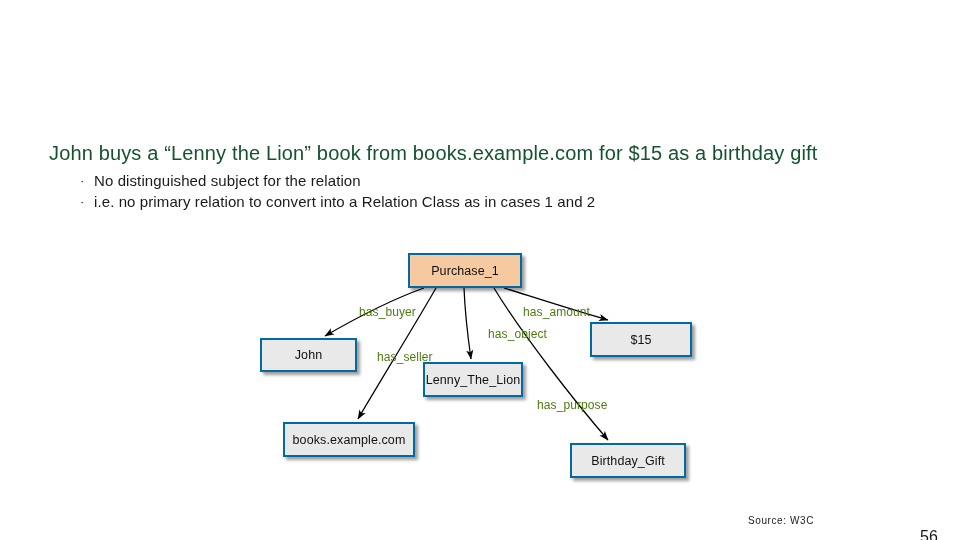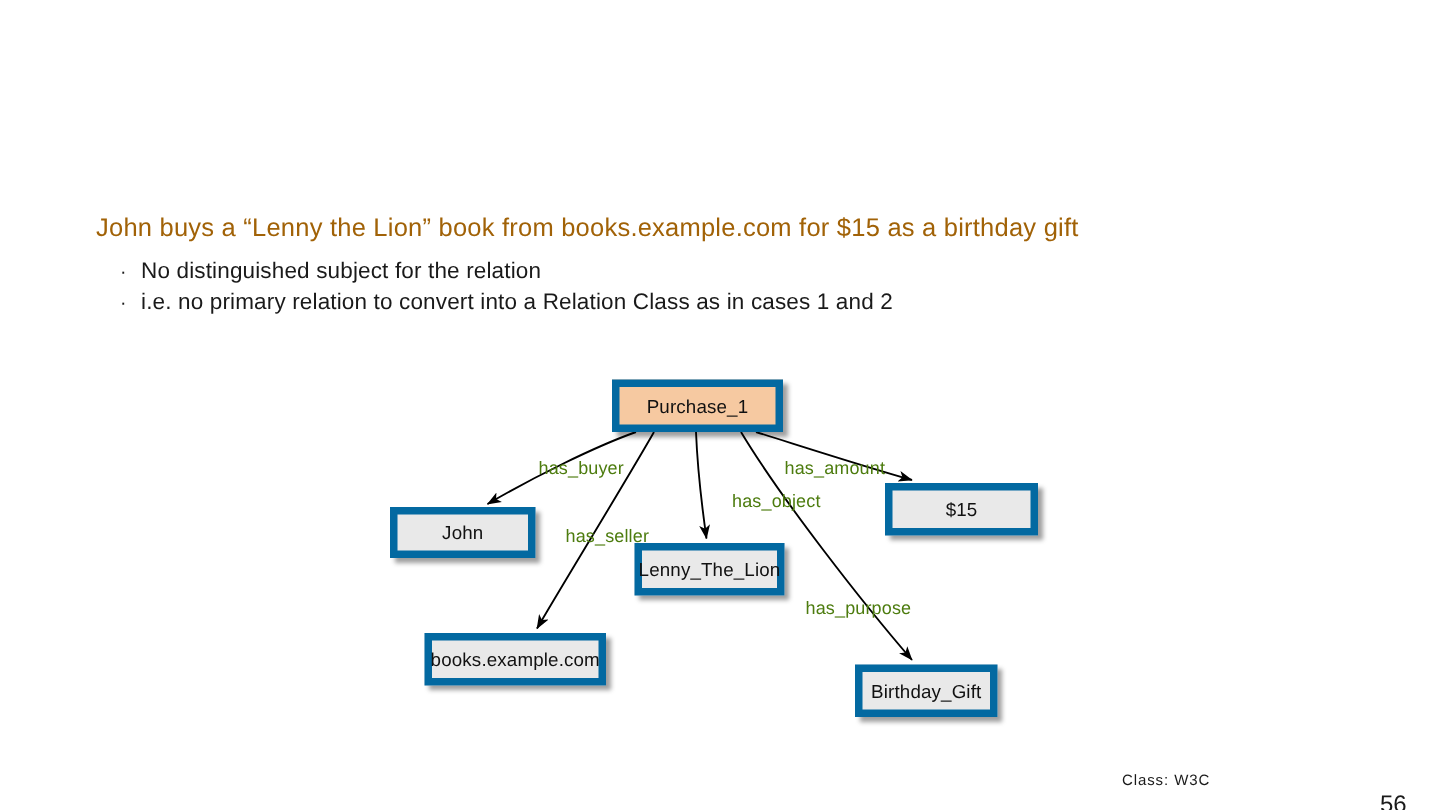--- a/index.html
+++ b/index.html
@@ -63,25 +63,25 @@
     font-weight: 400;
     color: #2b2b2b;
     letter-spacing: 0.1px;
     font-family: "Liberation Sans", sans-serif;
     white-space: nowrap;
   }
 
   
   #lead {
     position: absolute;
-    left: 64px;
+    left: 49px;
     top: 142px;
     width: 880px;
-    font-size: 17px;
-    color: #a16207;
+    font-size: 20px;
+    color: #14532d;
     letter-spacing: 0.15px;
     white-space: nowrap;
   }
   #bullets {
     position: absolute;
     left: 78px;
     top: 170px;
     width: 860px;
   }
   .bullet {
@@ -113,21 +113,21 @@
   #edges {
     position: absolute;
     left: 0;
     top: 0;
     width: 470px;
     height: 250px;
   }
   .node {
     position: absolute;
     box-sizing: border-box;
-    border: 5px solid #0369a1;
+    border: 2px solid #0369a1;
     background: #e9e9e9;
     box-shadow: 3px 3px 3px rgba(0,0,0,0.38);
     display: flex;
     align-items: center;
     justify-content: center;
     font-size: 12.5px;
     color: #111111;
     font-family: "Liberation Sans", sans-serif;
     letter-spacing: 0.1px;
     white-space: nowrap;
@@ -196,36 +196,36 @@
         <path d="M248,45 C275,90 330,160 362,197"></path>
       </g>
     </svg>
 
     <div class="node accent" style="left:162px; top:10px; width:114px; height:35px;">
       <span>Purchase_1</span>
     </div>
     <div class="node" style="left:14px; top:95px; width:97px; height:34px;">
       <span>John</span>
     </div>
-    <div class="node" style="left:37px; top:179px; width:121px; height:35px;">
+    <div class="node" style="left:37px; top:179px; width:132px; height:35px;">
       <span>books.example.com</span>
     </div>
     <div class="node" style="left:177px; top:119px; width:100px; height:35px;">
       <span>Lenny_The_Lion</span>
     </div>
     <div class="node" style="left:344px; top:79px; width:102px; height:35px;">
       <span>$15</span>
     </div>
-    <div class="node" style="left:324px; top:200px; width:95px; height:35px;">
+    <div class="node" style="left:324px; top:200px; width:116px; height:35px;">
       <span>Birthday_Gift</span>
     </div>
 
     <div class="edge-label" style="left:113px; top:62px;">has_buyer</div>
     <div class="edge-label" style="left:131px; top:107px;">has_seller</div>
     <div class="edge-label" style="left:194px; top:84px;padding-left:48px;">has_object</div>
     <div class="edge-label" style="left:277px; top:62px;">has_amount</div>
     <div class="edge-label" style="left:291px; top:155px;">has_purpose</div>
   </div>
 
-  <div id="source">Class: W3C</div>
+  <div id="source">Source: W3C</div>
   <div id="pagenum">56</div>
 
 </div>
 
 </body></html>

